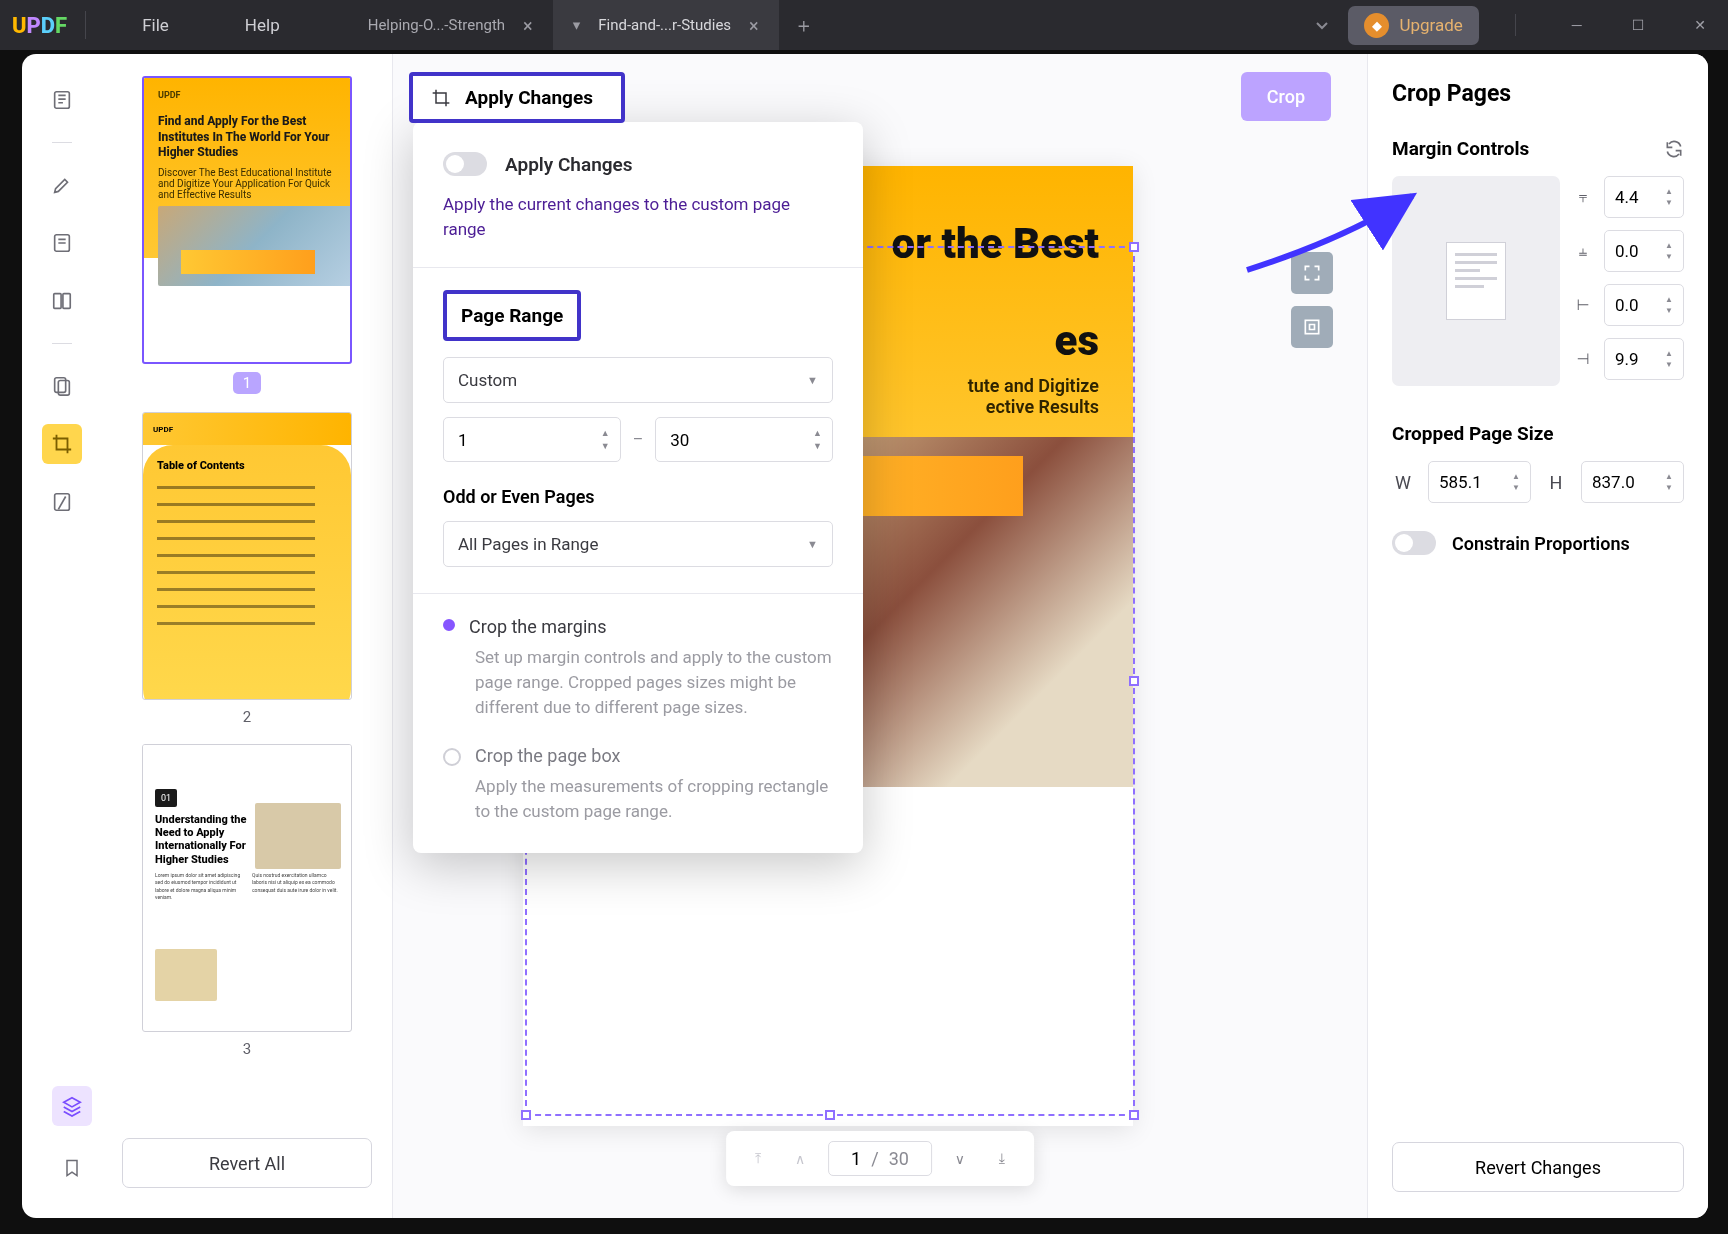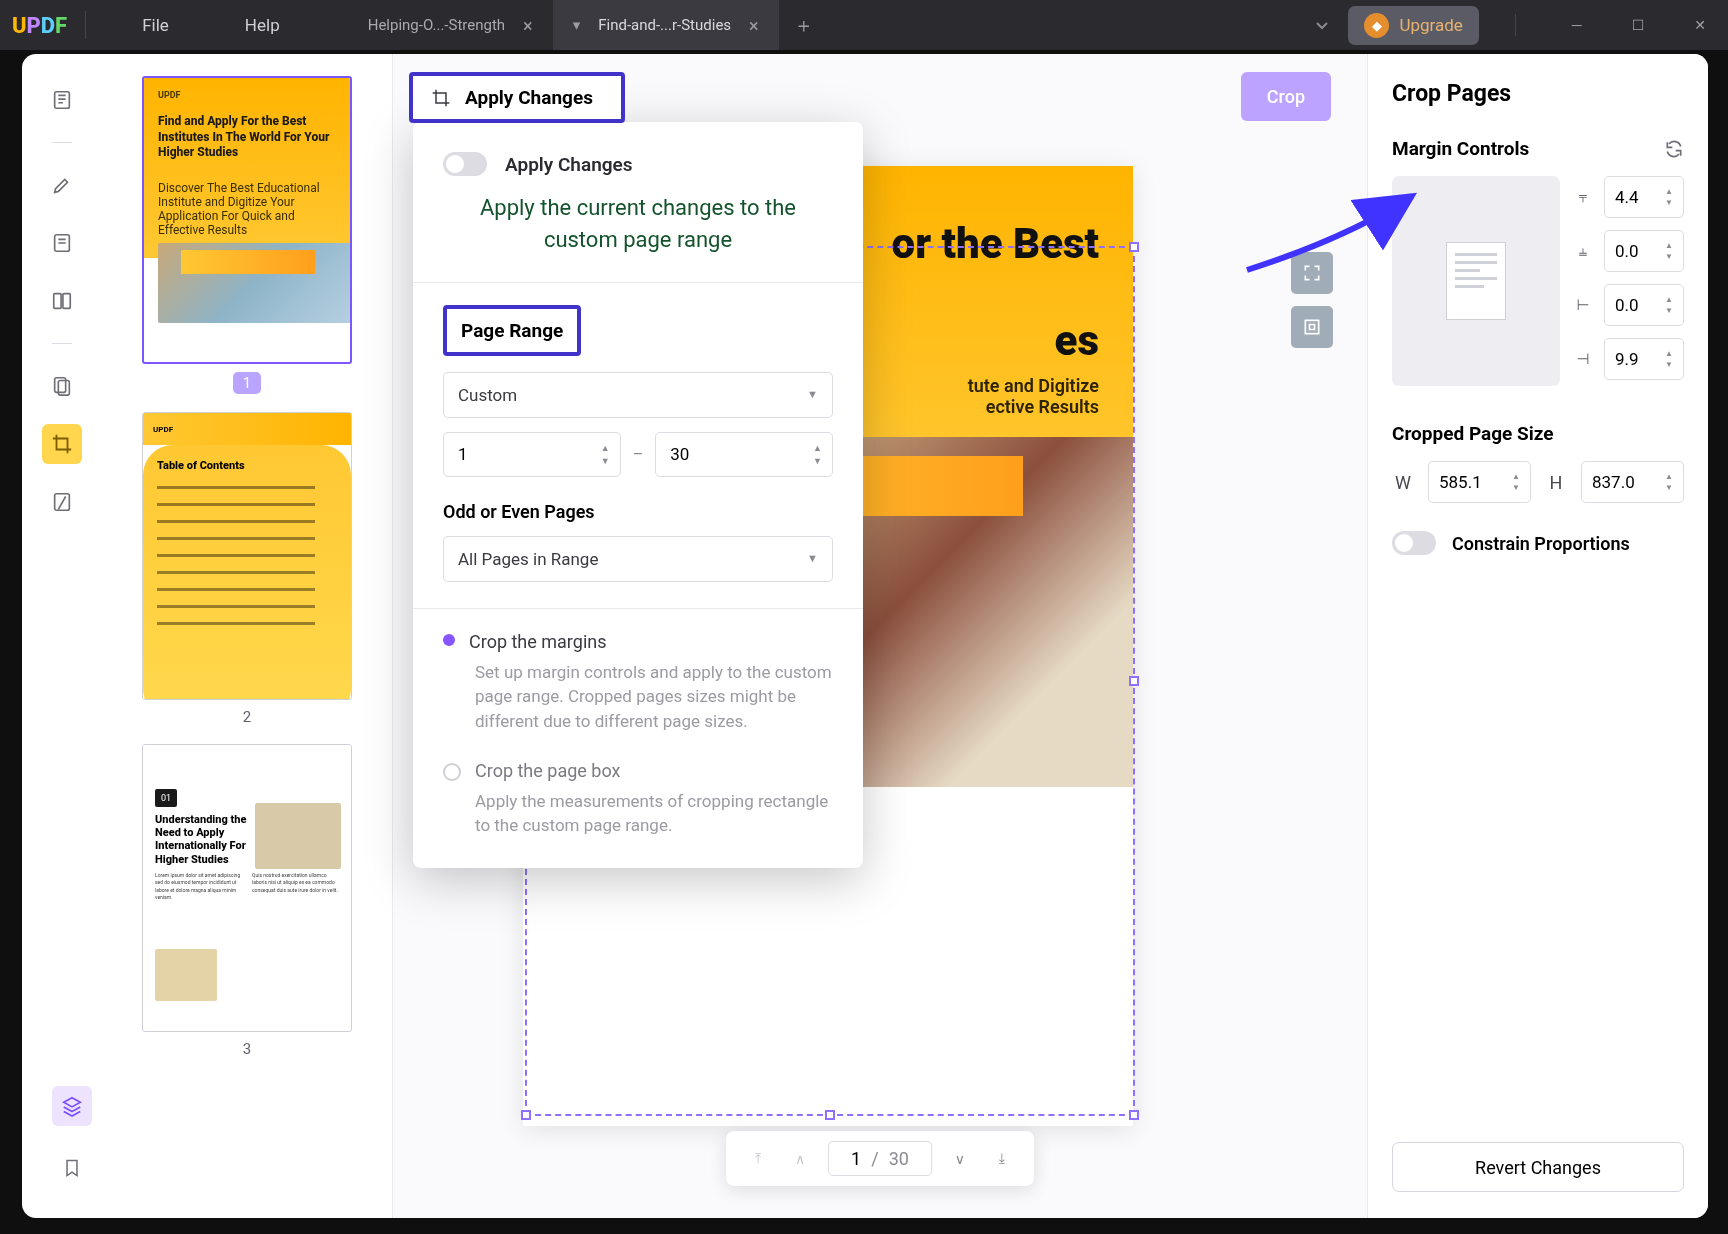--- a/index.html
+++ b/index.html
@@ -45,21 +45,21 @@
 .thumb { width: 210px; height: 288px; border: 1px solid #d0d0d8; border-radius: 3px; background: #fff; overflow: hidden; position: relative; }
 .thumb.selected { border: 2px solid #7a56ff; }
 .thumb-num { font-size: 15px; color: #5f5f68; }
 .thumb-num.selected { background: #b9a5ff; color: #fff; padding: 2px 10px; border-radius: 5px; }
 .revert-all { margin-top: auto; margin-bottom: 30px; width: 250px; height: 50px; border: 1px solid #d6d6de; background: #fff; border-radius: 7px; font-size: 18px; color: #3a3a40; cursor: pointer; }
 
 
 .t1-top { height: 180px; background: linear-gradient(180deg,#ffb400,#ffc833); padding: 12px 14px; }
 .t1-logo { font-size: 9px; font-weight: 700; color: #4a3b00; }
 .t1-title { font-weight: 800; font-size: 12px; color: #1a1a1a; margin-top: 14px; line-height: 1.3; }
-.t1-sub { font-size: 12px; color: #3a2e00; margin-top: 20px; }
+.t1-sub { font-size: 10px; color: #3a2e00; margin-top: 6px; }
 .t1-photo { margin: 6px -14px 0 0; height: 80px; background: linear-gradient(135deg,#c8a878,#8eb4c8,#b6cfe2); border-radius: 2px 0 0 2px; }
 .t1-strip { height: 24px; background: linear-gradient(90deg,#ffc833,#ff9f1c); margin-top: -8px; width: 65%; margin-left: 18%; }
 
 .t2-hdr { height: 32px; background: linear-gradient(90deg,#ffc833,#ffb400); display:flex; align-items:center; padding:0 10px; font-size:8px; font-weight:700; }
 .t2-body { height: 274px; background: linear-gradient(180deg,#ffc833,#ffd94d); padding: 14px; border-radius: 30px; }
 .t2-title { font-weight: 800; font-size: 11px; }
 .t2-line { height: 5px; background: rgba(0,0,0,0.55); margin-top: 14px; width: 90%; }
 .t2-line.s1 { width: 88%; height: 3px; background: rgba(0,0,0,0.4); }
 
 .t3-body { padding: 12px; }
@@ -74,21 +74,21 @@
 .canvas-area { flex: 1; background: #fafafc; position: relative; border-left: 1px solid #e8e8ee; border-right: 1px solid #e8e8ee; }
 .apply-chip { position: absolute; top: 18px; left: 16px; background: #fff; border: 4px solid #4133c9; border-radius: 4px; padding: 10px 28px 10px 18px; display: flex; align-items: center; gap: 14px; cursor: pointer; z-index: 50; font-weight: 700; font-size: 19px; }
 .crop-btn { position: absolute; top: 18px; right: 36px; background: #bca3ff; color: #fff; border-radius: 6px; padding: 14px 26px; font-size: 18px; cursor: pointer; font-weight: 500; }
 
 
 .popover { position: absolute; top: 68px; left: 20px; width: 450px; background: #fff; border-radius: 8px; box-shadow: 0 12px 50px rgba(0,0,0,0.22); z-index: 40; padding: 30px 30px 30px 30px; }
 .po-row { display: flex; align-items: center; gap: 18px; }
 .toggle-off { width: 44px; height: 24px; background: #dcdce2; border-radius: 14px; position: relative; }
 .toggle-off::after { content:''; position:absolute; left:3px; top:3px; width:18px; height:18px; background:#fff; border-radius:50%; }
 .po-title { font-size: 19px; font-weight: 600; color: #2b2b30; }
-.po-desc { font-size: 22px; color: #14532d; margin-top: 16px; line-height: 1.45; text-align: center; }
+.po-desc { font-size: 17px; color: #4c1d95; margin-top: 16px; line-height: 1.45; }
 .po-hr { height: 1px; background: #e8e8ee; margin: 26px -30px 22px -30px; }
 .po-section-title-boxed { display:inline-block; border: 4px solid #4133c9; border-radius: 4px; padding: 10px 14px; font-size: 19px; font-weight: 700; margin-bottom: 16px; }
 .select-box { background: #fff; border: 1px solid #dcdce2; border-radius: 5px; padding: 12px 14px; display: flex; align-items: center; justify-content: space-between; font-size: 17px; color: #3a3a40; cursor: pointer; }
 .select-caret { color: #8a8a92; font-size: 11px; }
 .range-row { display: flex; align-items: center; gap: 12px; margin-top: 14px; }
 .num-input { flex: 1; border: 1px solid #dcdce2; border-radius: 5px; display: flex; align-items: center; padding: 10px 10px 10px 14px; font-size: 17px; }
 .spin-btns { margin-left: auto; display: flex; flex-direction: column; gap: 3px; color: #8a8a92; font-size: 9px; }
 .range-dash { color: #8a8a92; }
 .po-subtitle { font-size: 18px; font-weight: 600; margin: 24px 0 14px 0; }
 .radio-opt { display: flex; align-items: flex-start; gap: 14px; margin-top: 8px; }
@@ -286,20 +286,21 @@
             <div class="t3-photo1"></div>
             <div class="t3-cols">
               <div class="t3-col">Lorem ipsum dolor sit amet adipiscing sed do eiusmod tempor incididunt ut labore et dolore magna aliqua minim veniam.</div>
               <div class="t3-col">Quis nostrud exercitation ullamco laboris nisi ut aliquip ex ea commodo consequat duis aute irure dolor in velit.</div>
             </div>
             <div class="t3-photo2"></div>
           </div>
         </div>
         <span class="thumb-num">3</span>
       </div>
+      <button class="revert-all">Revert All</button>
     </div>
 
     <div class="canvas-area">
       <div class="apply-chip">
         <svg width="20" height="20" viewBox="0 0 24 24" fill="none" stroke="#3a3a40" stroke-width="1.8">
             <path d="M6 2v16h16M2 6h16v16"></path>
           </svg>
         <span>Apply Changes</span>
       </div>
       <div class="crop-btn">Crop</div>

